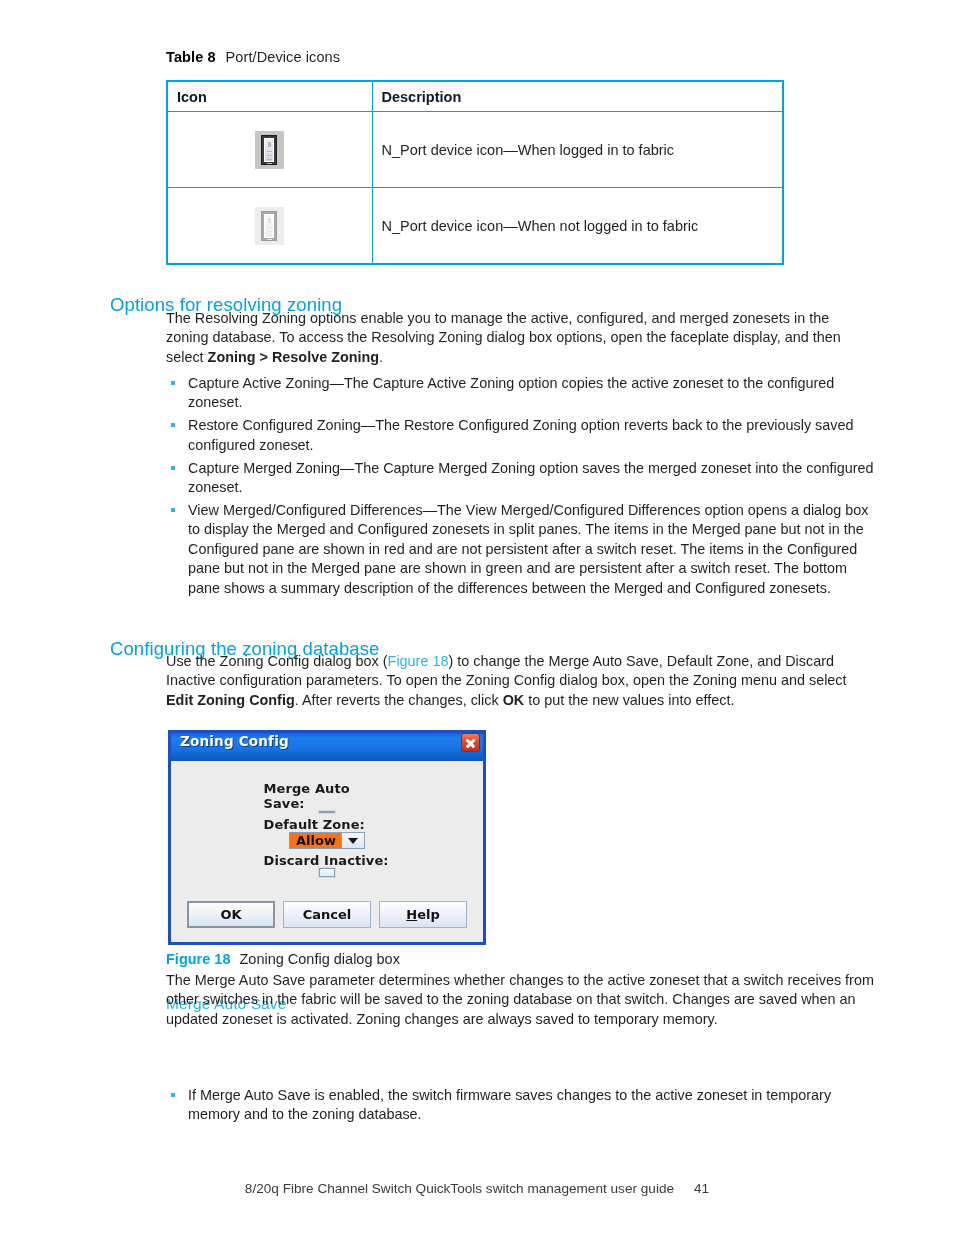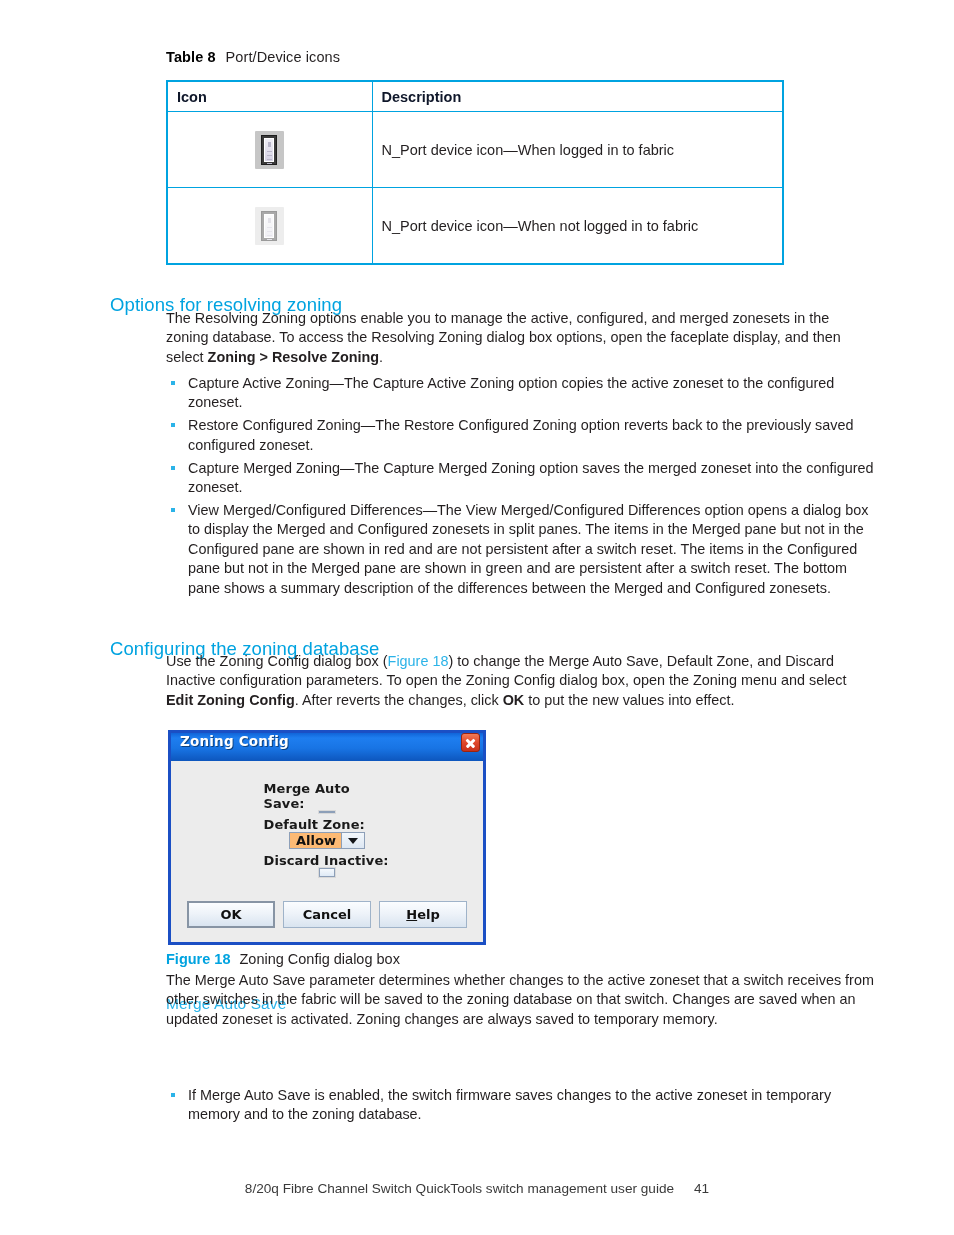--- a/index.html
+++ b/index.html
@@ -260,21 +260,21 @@
   }
   .combo {
     display: flex;
     height: 23px;
     border: 1px solid #8d9fb8;
     box-sizing: border-box;
     cursor: pointer;
   }
   .combo-value {
     width: 51px;
-    background: #fdba74;
+    background: #f97316;
     font-size: 13px;
     font-weight: bold;
     color: #111111;
     display: flex;
     align-items: center;
     padding-left: 6px;
     box-sizing: border-box;
   }
   .combo-arrow {
     width: 23px;

